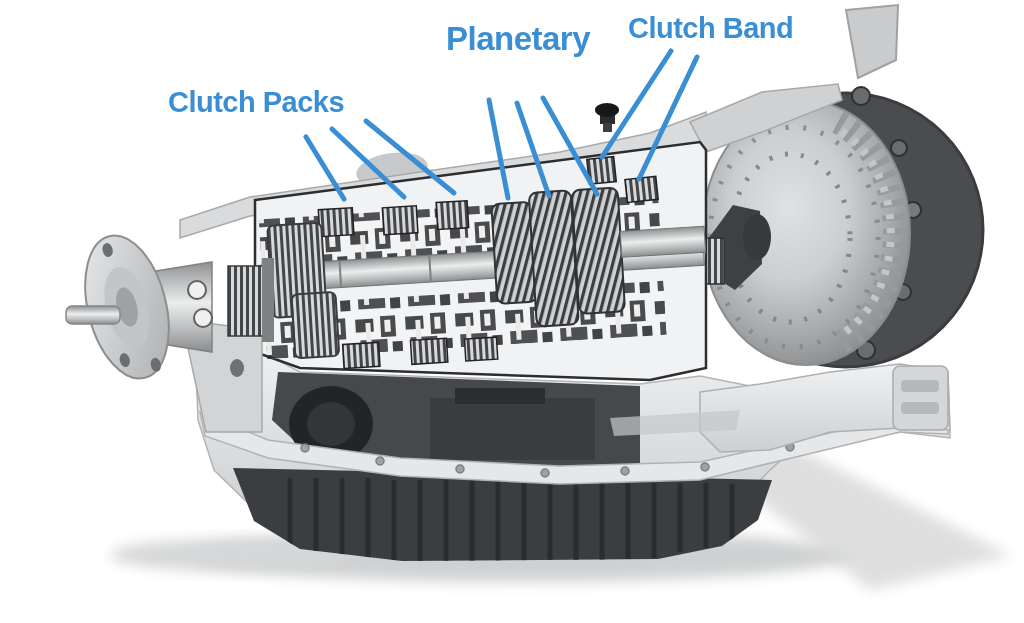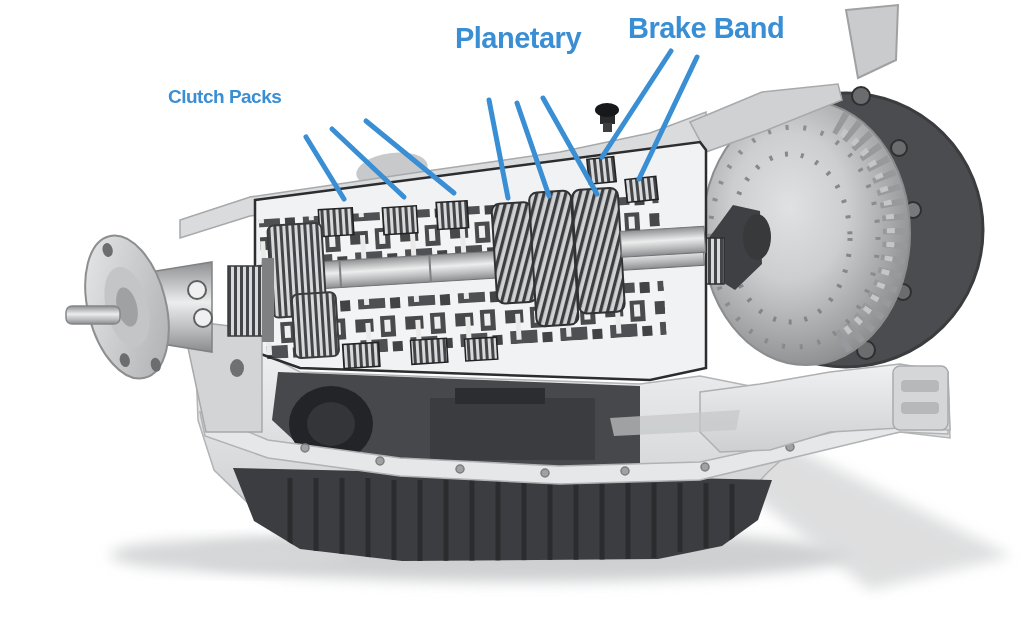--- a/index.html
+++ b/index.html
@@ -5,22 +5,22 @@
   html,body{margin:0;padding:0;background:#ffffff;}
   .stage{
     position:relative;width:1024px;height:623px;overflow:hidden;background:#ffffff;
     font-family:"Liberation Sans", sans-serif;
   }
   .stage svg{position:absolute;left:0;top:0;}
   .anno-label{
     position:absolute;font-weight:700;color:var(--accent,#3a8ed3);
     letter-spacing:-0.5px;white-space:nowrap;z-index:5;
   }
-  #label-clutch-packs{left:168px;top:86px;font-size:19px;}
-  #label-planetary{left:428px;top:20px;width:180px;text-align:center;font-size:29px;line-height:37px;white-space:normal;}
+  #label-clutch-packs{left:168px;top:86px;font-size:29px;}
+  #label-planetary{left:428px;top:20px;width:180px;text-align:center;font-size:33px;line-height:37px;white-space:normal;}
   #label-brake-band{left:628px;top:12px;font-size:29px;}
   .leader-overlay{z-index:4;pointer-events:none;}
 </style>
 </head>
 <body>
 
 <div class="stage">
 
   <svg width="1024" height="623" viewBox="0 0 1024 623">
     <defs>
@@ -235,14 +235,14 @@
       <line x1="697" y1="57" x2="639" y2="179"></line>
     </g>
   </svg>
 
   <div class="anno-label" id="label-clutch-packs">Clutch Packs</div>
 
   <div class="anno-label" id="label-planetary">
     <div>Planetary</div>
   </div>
 
-  <div class="anno-label" id="label-brake-band">Brake Band</div>
+  <div class="anno-label" id="label-brake-band">Clutch Band</div>
 </div>
 
 </body></html>

